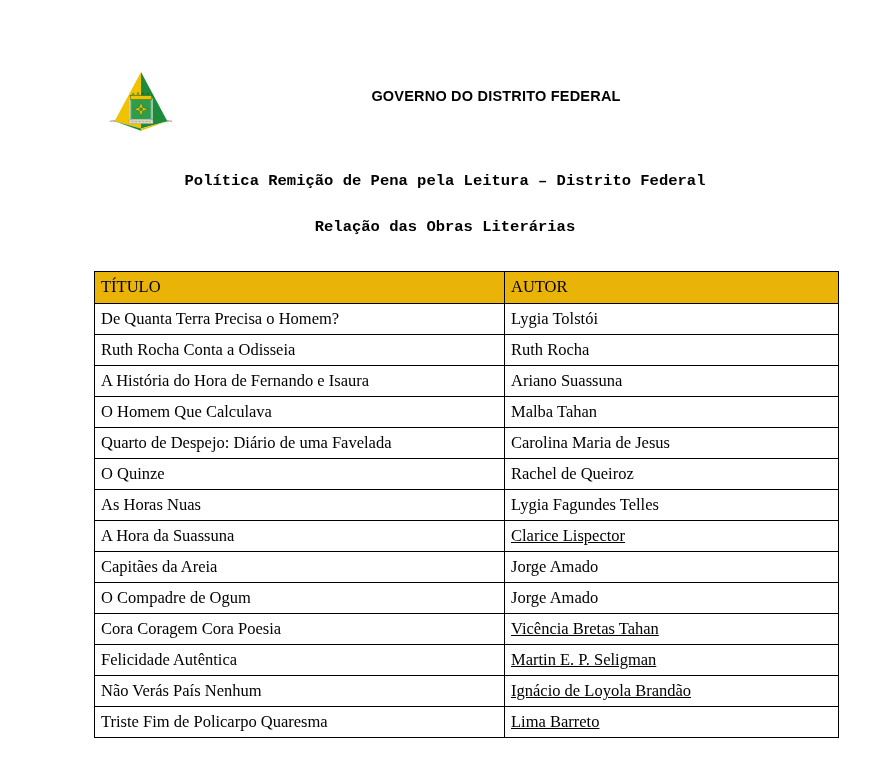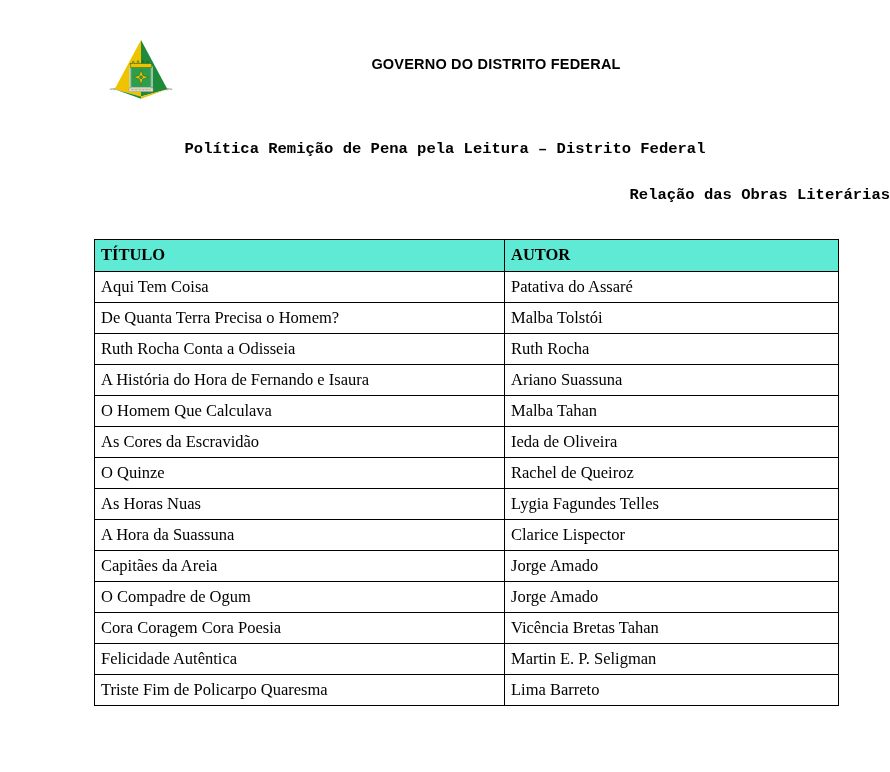--- a/index.html
+++ b/index.html
@@ -15,20 +15,21 @@
     font-family: "Liberation Serif", "DejaVu Serif", serif;
     color: #000000;
     position: relative;
   }
 
   .page {
     width: 890px;
     height: 684px;
     position: relative;
     box-sizing: border-box;
+    margin-top: 32px;
   }
 
   
   .masthead {
     position: absolute;
     left: 0;
     top: 34px;
     width: 890px;
     height: 78px;
   }
@@ -67,21 +68,21 @@
     position: absolute;
     left: 0;
     width: 890px;
     text-align: center;
     font-family: Liberation Mono, monospace;
     font-weight: bold;
     font-size: 15.5px;
     white-space: nowrap;
   }
   .doc-title-1 { top: 140px; }
-  .doc-title-2 { top: 186px; text-align: right; }
+  .doc-title-2 { top: 186px; }
 
   
   .table-wrap {
     position: absolute;
     left: 94px;
     top: 239px;
     width: 744px;
   }
 
   table.obras {
@@ -101,33 +102,33 @@
     font-size: 16.5px;
     line-height: 1.05;
     height: 25px;
     vertical-align: middle;
     text-align: left;
     overflow: hidden;
     white-space: nowrap;
   }
 
   table.obras thead th {
-    background: #5eead4;
-    font-weight: bold;
+    background: #eab308;
+    font-weight: normal;
     font-size: 16.5px;
     height: 26px;
   }
 
   table.obras tbody td {
     font-weight: normal;
     background: #ffffff;
   }
 
   
-  td.indent { padding-left: 10px; }
+  td.indent { padding-left: 10px; text-decoration: underline; }
 </style>
 </head>
 <body>
 
 <div class="page">
 
   <div class="masthead">
 
     <div class="brasao">
       <svg viewBox="0 0 120 120" width="72" height="72" aria-hidden="true">
@@ -173,42 +174,38 @@
         <col class="col-autor">
       </colgroup>
       <thead>
         <tr>
           <th>TÍTULO</th>
           <th>AUTOR</th>
         </tr>
       </thead>
       <tbody id="obras-body">
           <tr>
-            <td>Aqui Tem Coisa</td>
-            <td>Patativa do Assaré</td>
-          </tr>
-          <tr>
             <td>De Quanta Terra Precisa o Homem?</td>
-            <td>Malba Tolstói</td>
+            <td>Lygia Tolstói</td>
           </tr>
           <tr>
             <td>Ruth Rocha Conta a Odisseia</td>
             <td>Ruth Rocha</td>
           </tr>
           <tr>
             <td>A História do Hora de Fernando e Isaura</td>
             <td>Ariano Suassuna</td>
           </tr>
           <tr>
             <td>O Homem Que Calculava</td>
             <td>Malba Tahan</td>
           </tr>
           <tr>
-            <td>As Cores da Escravidão</td>
-            <td>Ieda de Oliveira</td>
+            <td>Quarto de Despejo: Diário de uma Favelada</td>
+            <td>Carolina Maria de Jesus</td>
           </tr>
           <tr>
             <td>O Quinze</td>
             <td>Rachel de Queiroz</td>
           </tr>
           <tr>
             <td>As Horas Nuas</td>
             <td>Lygia Fagundes Telles</td>
           </tr>
           <tr>
@@ -223,20 +220,24 @@
             <td>O Compadre de Ogum</td>
             <td>Jorge Amado</td>
           </tr>
           <tr>
             <td>Cora Coragem Cora Poesia</td>
             <td class="indent">Vicência Bretas Tahan</td>
           </tr>
           <tr>
             <td>Felicidade Autêntica</td>
             <td class="indent">Martin E. P. Seligman</td>
+          </tr>
+          <tr>
+            <td>Não Verás País Nenhum</td>
+            <td class="indent">Ignácio de Loyola Brandão</td>
           </tr>
           <tr>
             <td>Triste Fim de Policarpo Quaresma</td>
             <td class="indent">Lima Barreto</td>
           </tr>
         </tbody>
     </table>
   </div>
 
 </div>

